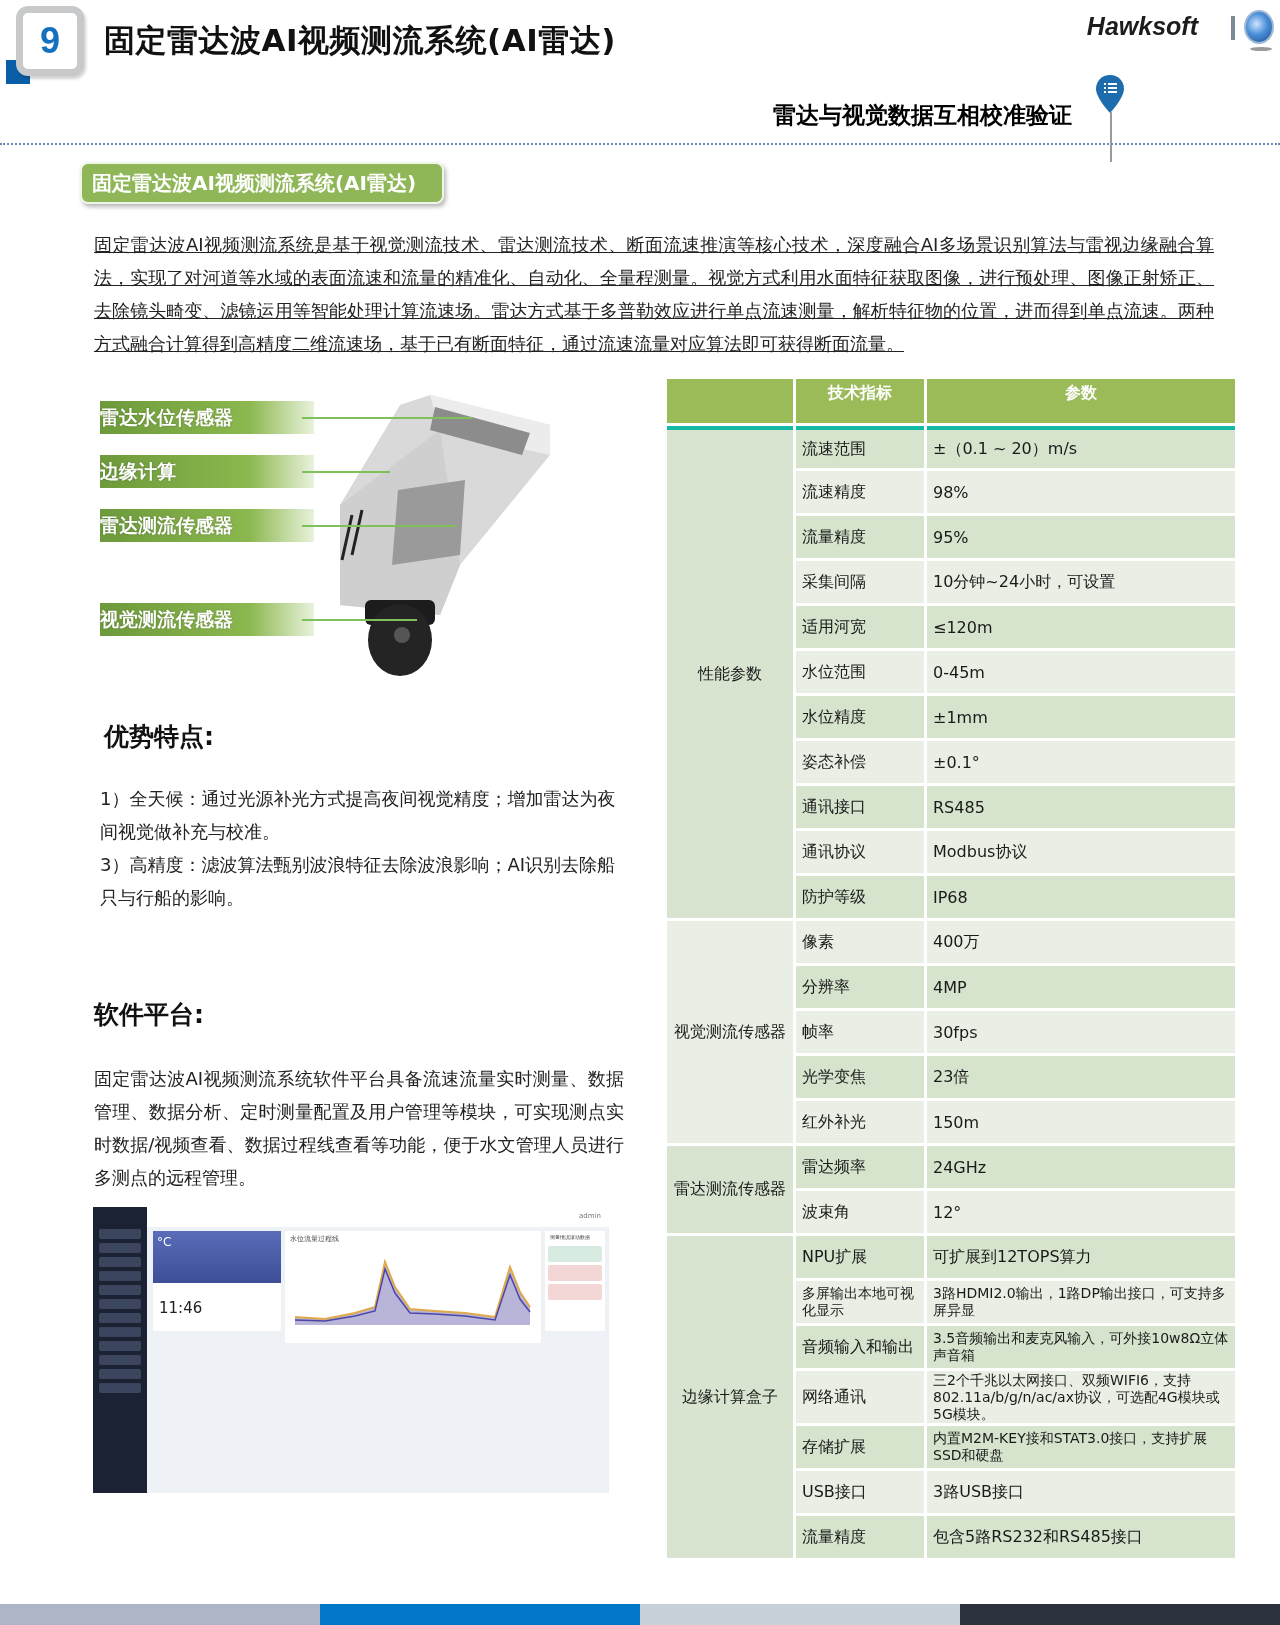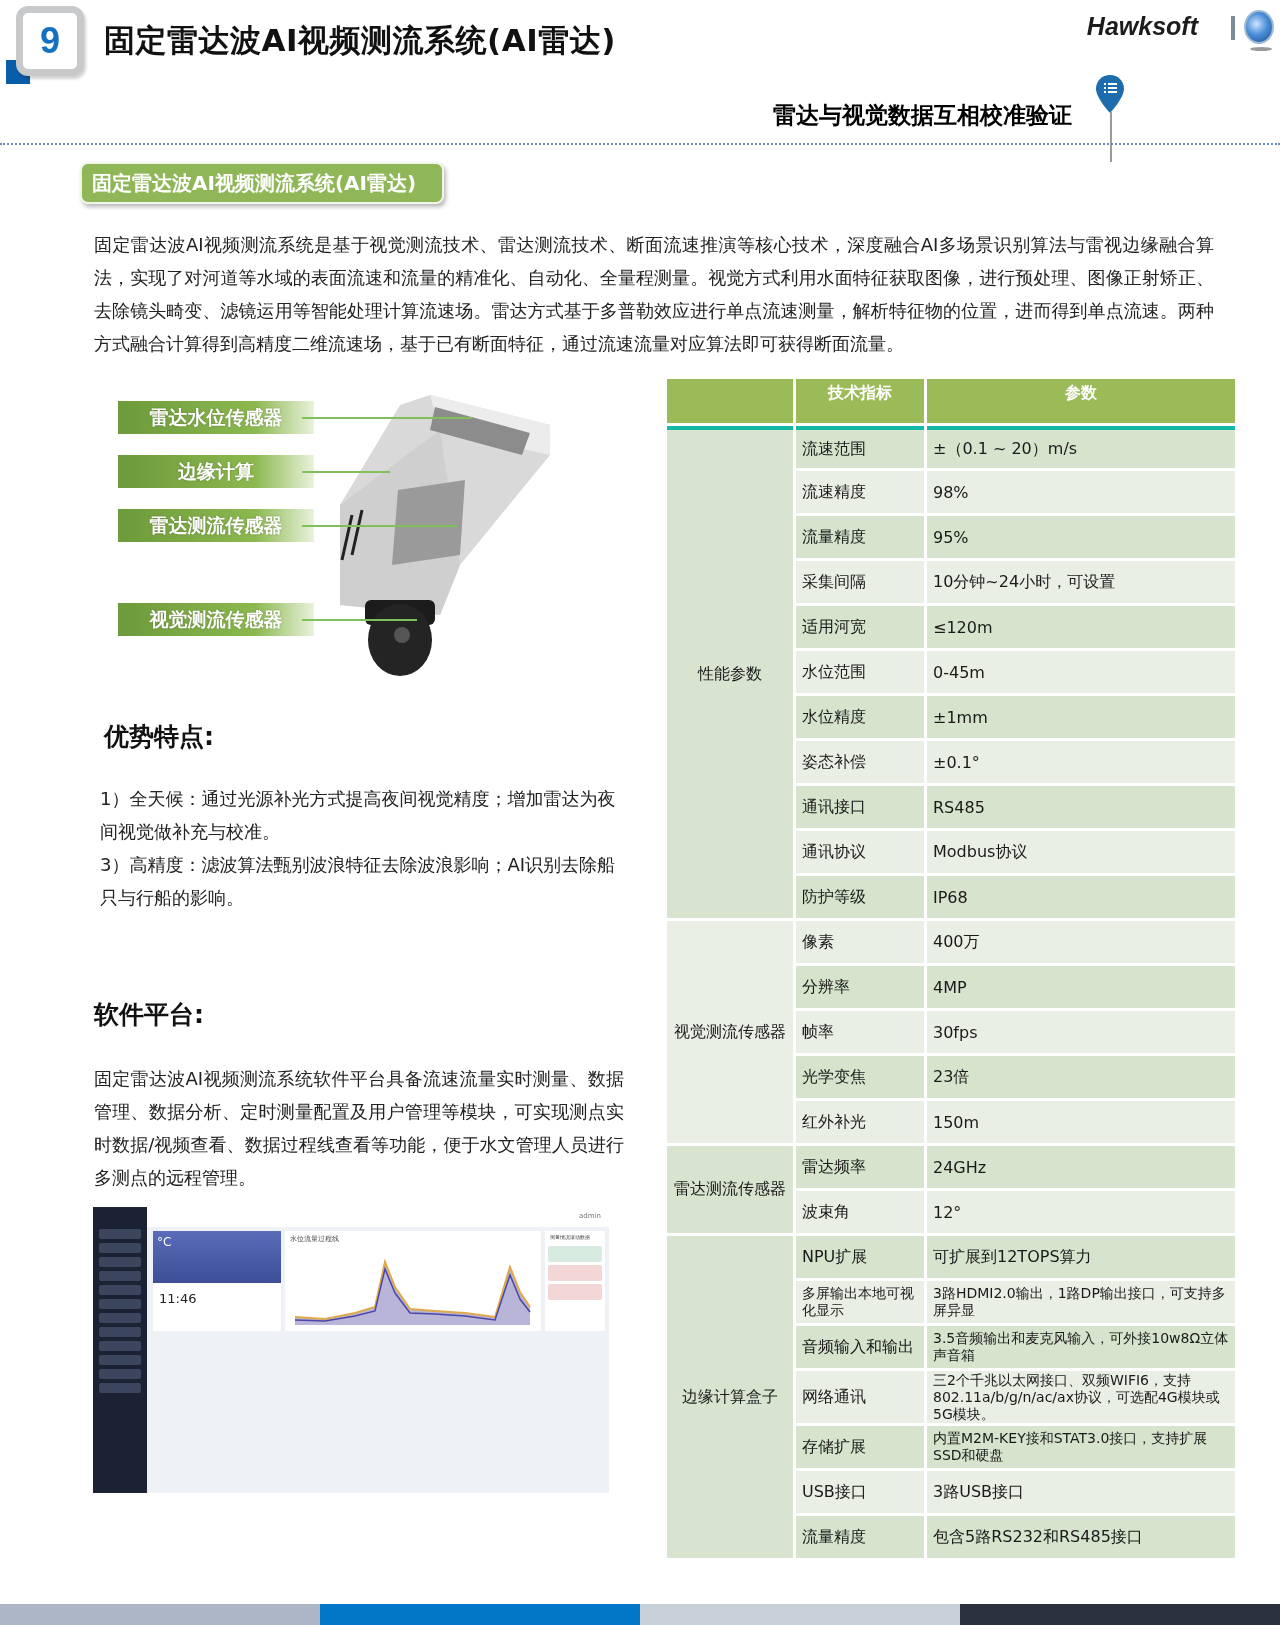--- a/index.html
+++ b/index.html
@@ -18,43 +18,43 @@
 
   .subtitle { position: absolute; left: 773px; top: 100px; font-size: 23px; font-weight: bold; color: #000000; }
   .pin { position: absolute; left: 1095px; top: 74px; width: 30px; height: 40px; }
   .pin-line { position: absolute; left: 1110px; top: 112px; width: 2px; height: 50px; background: #9a9a9a; }
   .dotted-rule { position: absolute; left: 0; top: 143px; width: 1280px; height: 0; border-top: 2px dotted #6b8ab3; }
 
   
   .section-tag { position: absolute; left: 80px; top: 162px; width: 364px; height: 42px; background: #8fb758; border-radius: 8px; border: 2px solid #f0f5ea; box-shadow: 2px 3px 4px rgba(0,0,0,0.28); display: flex; align-items: center; padding-left: 10px; }
   .section-tag span { color: #fff; font-weight: bold; font-size: 20px; }
 
-  .intro { position: absolute; left: 94px; top: 228px; width: 1120px; font-size: 18px; line-height: 33px; color: #222; text-align: justify; }
+  .intro { position: absolute; left: 94px; top: 228px; width: 1120px; font-size: 18px; line-height: 33px; color: #222; text-align: justify; text-decoration: underline; }
 
   
   .figure { position: absolute; left: 100px; top: 385px; width: 480px; height: 320px; }
-  .callout { position: absolute; left: 18px; width: 196px; height: 33px; background: linear-gradient(90deg, #6d9a3a 0%, #8cb84f 70%, #e9f2dc 100%); display: flex; align-items: center; justify-content: center; }
+  .callout { position: absolute; left: 0; width: 214px; height: 33px; background: linear-gradient(90deg, #6d9a3a 0%, #8cb84f 70%, #e9f2dc 100%); display: flex; align-items: center; justify-content: flex-start; }
   .callout span { color: #fff; font-weight: bold; font-size: 19px; text-shadow: 0 0 2px rgba(0,0,0,0.3); }
   .leader { position: absolute; height: 2px; background: #7fc05a; }
 
   
   .h2 { position: absolute; font-size: 25px; font-weight: bold; color: #111; }
   .adv { position: absolute; left: 100px; top: 782px; width: 520px; font-size: 18px; line-height: 33px; color: #222; }
   .sw-text { position: absolute; left: 94px; top: 1062px; width: 530px; font-size: 18px; line-height: 33px; color: #222; text-align: justify; }
 
   
   .sw { position: absolute; left: 93px; top: 1207px; width: 516px; height: 286px; background: #eef1f5; overflow: hidden; }
   .sw-side { position: absolute; left: 0; top: 0; width: 54px; height: 100%; background: #1b2233; }
   .sw-side .sb-item { height: 10px; margin: 4px 6px; background: #3b465e; border-radius: 2px; }
   .sw-top { position: absolute; left: 54px; top: 0; right: 0; height: 20px; background: #fff; font-size: 7px; color: #777; padding: 5px 8px; }
   .sw-card { position: absolute; background: #fff; border-radius: 2px; font-size: 7px; color: #444; }
   .sw-weather { left: 60px; top: 24px; width: 128px; height: 100px; }
   .sw-weather .sky { height: 52px; background: linear-gradient(180deg, #5a6bb8, #3e4f98); color: #fff; font-size: 12px; padding: 4px; }
-  .sw-weather .time { font-size: 13px; padding: 8px 6px 0; color: #222; }
-  .sw-chart { left: 192px; top: 24px; width: 256px; height: 100px; }
+  .sw-weather .time { font-size: 15px; padding: 16px 6px 0; color: #222; }
+  .sw-chart { left: 192px; top: 24px; width: 256px; height: 112px; }
   .sw-events { left: 452px; top: 24px; width: 60px; height: 100px; }
   .ev { margin: 3px; height: 16px; border-radius: 2px; }
   .sw-map { left: 60px; top: 128px; width: 198px; height: 158px; background: #f3efe6; }
   .sw-video { left: 262px; top: 128px; width: 250px; height: 158px; background: linear-gradient(180deg, #8b8678, #a29c8c 60%, #6e6a5f); }
   .card-title { font-size: 7px; padding: 3px 5px; color: #444; background: #fff; }
 
   
   .spec { position: absolute; left: 664px; top: 376px; width: 574px; border-collapse: separate; border-spacing: 3px; font-size: 16px; }
   .spec th { background: #9bbb59; color: #fff; font-weight: bold; font-size: 16px; height: 44px; vertical-align: top; padding-top: 4px; }
   .spec td { height: 42px; padding: 0 6px; color: #1a1a1a; vertical-align: middle; }

